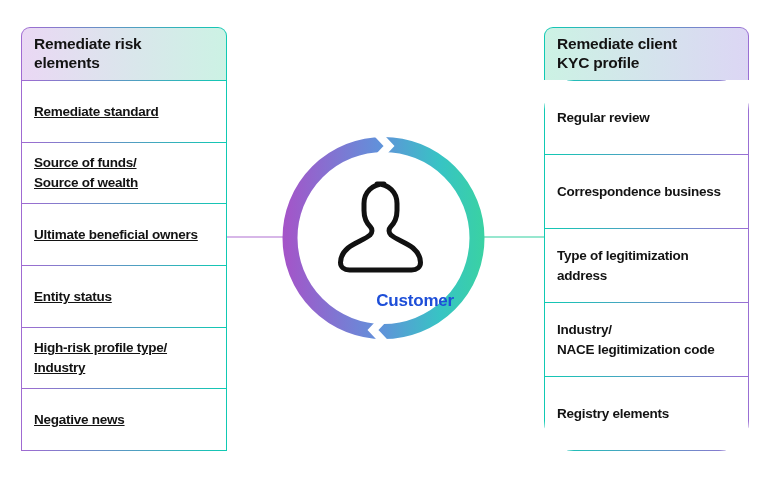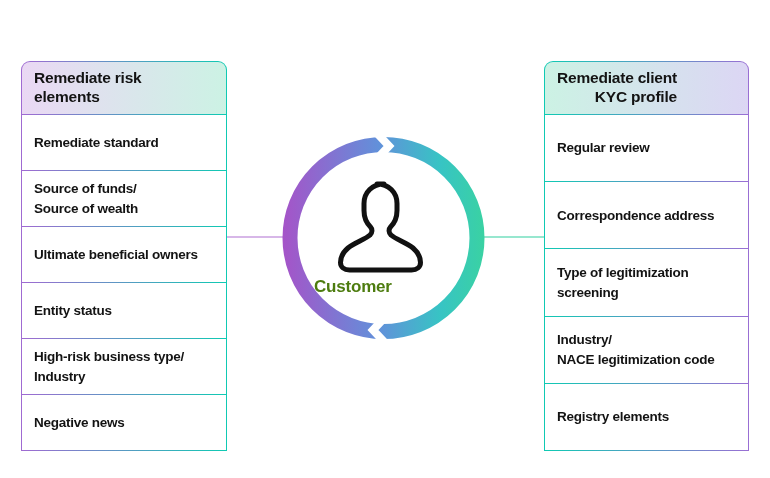--- a/index.html
+++ b/index.html
@@ -9,90 +9,90 @@
     font-family:"Liberation Sans", sans-serif;
     color:#131313;
   }
   .stage{position:absolute;inset:0;}
 
   
   .panel{position:absolute;top:27px;height:424px;display:flex;flex-direction:column;}
   .panel.left{left:21px;width:206px;}
   .panel.right{left:544px;width:205px;}
 
-  .panel-header{height:53px;border-radius:9px 9px 0 0;padding:1px 1px 0 1px;box-sizing:border-box;margin-top:34px;}
+  .panel-header{height:53px;border-radius:9px 9px 0 0;padding:1px 1px 0 1px;box-sizing:border-box;}
   .panel.left  .panel-header{background:linear-gradient(90deg,#a06ad2,#0fcab3);}
   .panel.right .panel-header{background:linear-gradient(90deg,#0fcab3,#9a6fd4);}
   .panel-header-inner{
     height:100%;border-radius:8px 8px 0 0;display:flex;align-items:center;
     padding:0 8px 0 12px;box-sizing:border-box;
     font-size:15.5px;font-weight:700;line-height:1.22;letter-spacing:-0.2px;
     white-space:pre-line;
   }
   .panel.left  .panel-header-inner{background:linear-gradient(90deg,#ead8f4,#ccf2e4);}
-  .panel.right .panel-header-inner{background:linear-gradient(90deg,#ccf2e4,#dcd6f4);text-align:right;}
+  .panel.right .panel-header-inner{background:linear-gradient(90deg,#ccf2e4,#dcd6f4);}
 
   .panel-body{
     flex:1;display:flex;flex-direction:column;gap:1px;
     padding:1px;box-sizing:border-box;
   }
-  .panel.left  .panel-body{background:linear-gradient(90deg,#a06ad2,#0fcab3);}
-  .panel.right .panel-body{background:linear-gradient(90deg,#0fcab3,#9a6fd4);}
+  .panel.left  .panel-body{background:linear-gradient(90deg,#a06ad2,#0fcab3);text-decoration:underline;}
+  .panel.right .panel-body{background:linear-gradient(90deg,#0fcab3,#9a6fd4);border-radius:30px;}
 
   .panel-row{
     flex:1;background:#ffffff;display:flex;align-items:center;
     padding:0 4px 0 12px;box-sizing:border-box;
     font-size:13.5px;font-weight:700;line-height:1.45;letter-spacing:-0.25px;
     white-space:pre-line;
   }
 
   
   .connector{position:absolute;height:2px;top:236px;}
   .connector.left-line{left:227px;width:58px;background:#d7b7e8;}
   .connector.right-line{left:482px;width:62px;background:#97e7cf;}
 
   
   .center-svg{position:absolute;left:0;top:0;pointer-events:none;}
   .customer-label{
-    position:absolute;left:314px;top:277px;width:140px;text-align:left;
-    font-size:17px;font-weight:700;letter-spacing:-0.2px;color:#4d7c0f;
+    position:absolute;left:314px;top:291px;width:140px;text-align:right;
+    font-size:17px;font-weight:700;letter-spacing:-0.2px;color:#1d4ed8;
   }
 </style>
 </head>
 <body>
 
 <div class="stage">
 
   <div class="panel left">
     <div class="panel-header">
       <div class="panel-header-inner">Remediate risk
 elements</div>
     </div>
     <div class="panel-body">
       <div class="panel-row">Remediate standard</div>
       <div class="panel-row">Source of funds/
 Source of wealth</div>
       <div class="panel-row">Ultimate beneficial owners</div>
       <div class="panel-row">Entity status</div>
-      <div class="panel-row">High-risk business type/
+      <div class="panel-row">High-risk profile type/
 Industry</div>
       <div class="panel-row">Negative news</div>
     </div>
   </div>
 
   <div class="panel right">
     <div class="panel-header">
       <div class="panel-header-inner">Remediate client
 KYC profile</div>
     </div>
     <div class="panel-body">
       <div class="panel-row">Regular review</div>
-      <div class="panel-row">Correspondence address</div>
+      <div class="panel-row">Correspondence business</div>
       <div class="panel-row">Type of legitimization
-screening</div>
+address</div>
       <div class="panel-row">Industry/
 NACE legitimization code</div>
       <div class="panel-row">Registry elements</div>
     </div>
   </div>
 
   <div class="connector left-line"></div>
   <div class="connector right-line"></div>
 
   <svg class="center-svg" width="770" height="478" viewBox="0 0 770 478">

